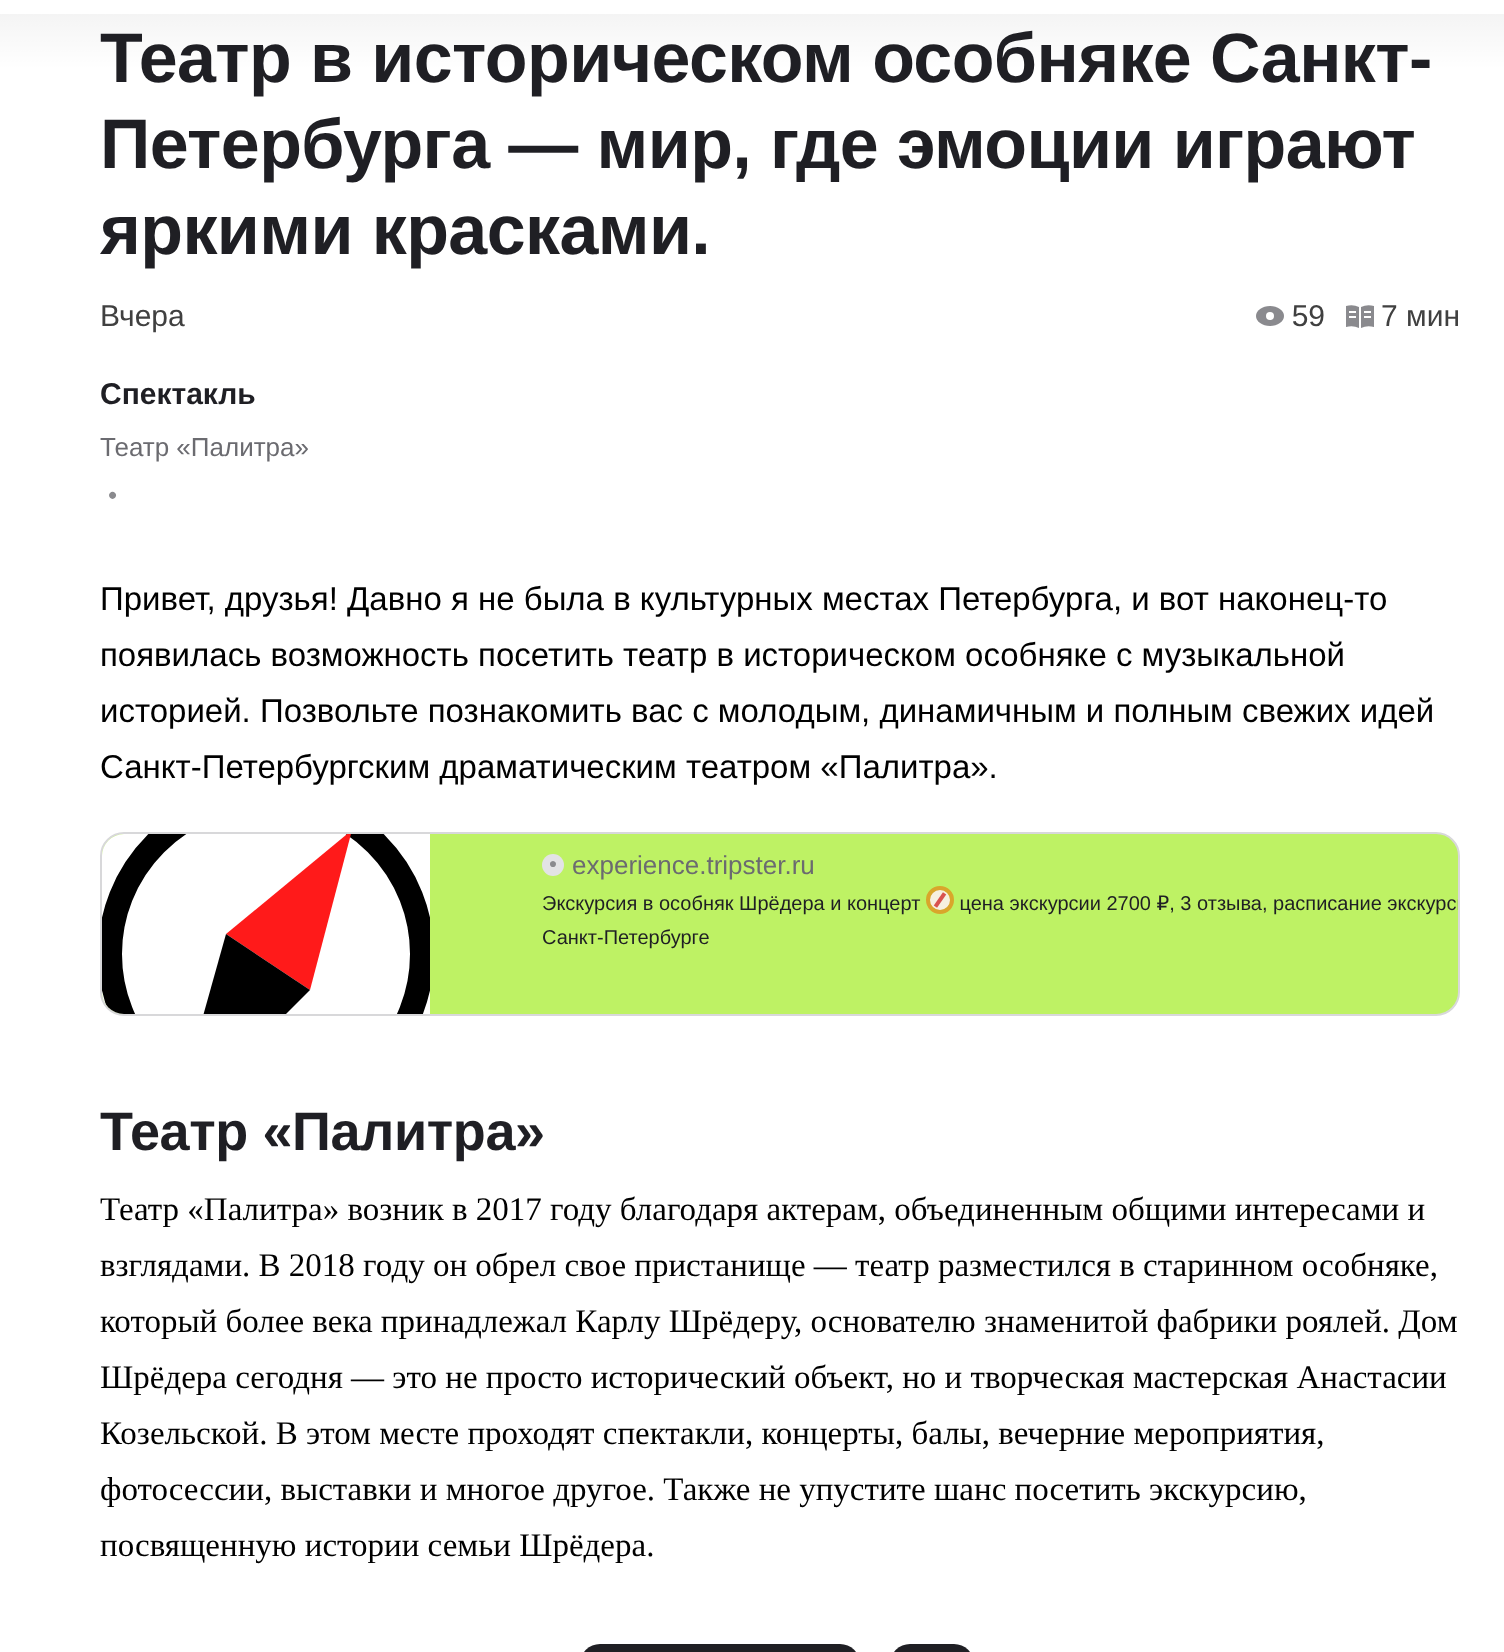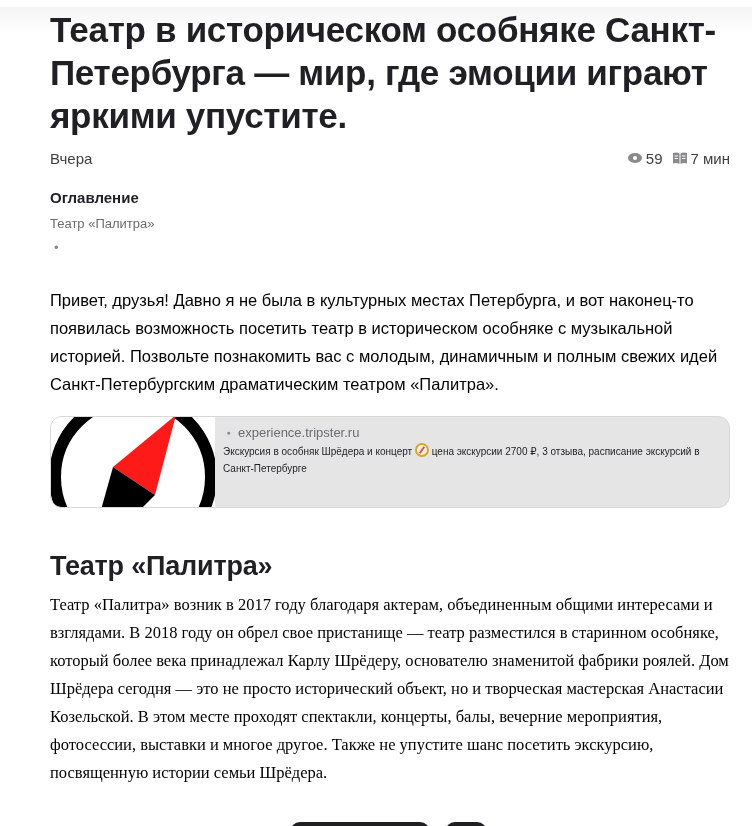--- a/index.html
+++ b/index.html
@@ -39,21 +39,21 @@
 
     .para {
       position: absolute; left: 0; width: 690px;
       font-size: 16.5px; line-height: 28px; color: #000000;
     }
     .p1 { top: 286px; }
 
     .link-card {
       position: absolute; left: 0; top: 416px; width: 680px; height: 92px;
       border: 1px solid #d8d8da; border-radius: 12px; overflow: hidden;
-      display: flex; background: #e5e5e5;
+      display: flex; background: #bef264; gap: 48px;
     }
     .card-thumb { width: 164px; height: 92px; position: relative; flex-shrink: 0; border-right: 1px solid #e2e2e4; }
     .card-thumb svg { position: absolute; left: 0; top: 0; }
     .card-body { padding: 6px 0 0 8px; flex: 1; }
     .card-domain { display: flex; align-items: center; gap: 4px; font-size: 13px; color: #6b6b70; height: 18px; }
     .domain-icon {
       width: 11px; height: 11px; border-radius: 50%; background: #e3e3e5;
       display: inline-flex; align-items: center; justify-content: center;
       font-size: 7px; color: #8a8a8e;
     }
@@ -83,21 +83,21 @@
       background: #1f1f24; border-radius: 14px;
     }
   </style>
 </head>
 <body>
 
 <div class="top-shadow"></div>
 
 <div class="page">
 
-  <h1 class="title">Театр в историческом особняке Санкт-Петербурга — мир, где эмоции играют яркими упустите.</h1>
+  <h1 class="title">Театр в историческом особняке Санкт-Петербурга — мир, где эмоции играют яркими красками.</h1>
 
   <div class="meta-row">
     <span>Вчера</span>
     <div class="meta-right">
       <span class="meta-item">
         <svg class="eye-icon" viewBox="0 0 14 10">
           <ellipse cx="7" cy="5" rx="7" ry="5" fill="#8a8a8e"></ellipse>
           <circle cx="7" cy="5" r="2" fill="#ffffff"></circle>
         </svg>
         <span>59</span>
@@ -110,21 +110,21 @@
           <rect x="1.5" y="6" width="3.5" height="1" fill="#fff"></rect>
           <rect x="9" y="3.5" width="3.5" height="1" fill="#fff"></rect>
           <rect x="9" y="6" width="3.5" height="1" fill="#fff"></rect>
         </svg>
         <span>7 мин</span>
       </span>
     </div>
   </div>
 
   <nav class="toc">
-    <div class="toc-title">Оглавление</div>
+    <div class="toc-title">Спектакль</div>
     <div class="toc-item l1">Театр «Палитра»</div>
     <div class="toc-item l2">
       <span class="toc-dot">•</span>
     </div>
   </nav>
 
   <p class="para p1">Привет, друзья! Давно я не была в культурных местах Петербурга, и вот наконец-то появилась возможность посетить театр в историческом особняке с музыкальной историей. Позвольте познакомить вас с молодым, динамичным и полным свежих идей Санкт-Петербургским драматическим театром «Палитра».</p>
 
   <a class="link-card">
     <div class="card-thumb">

